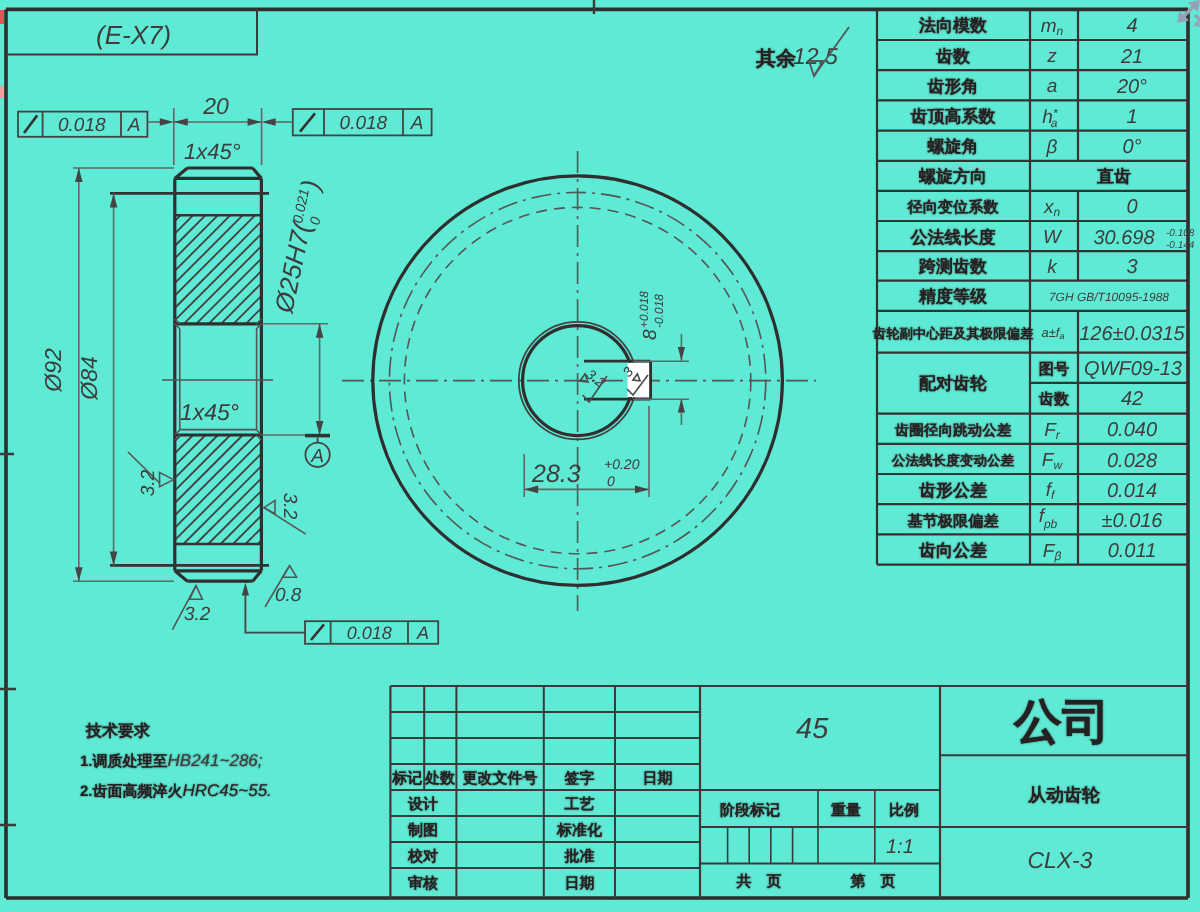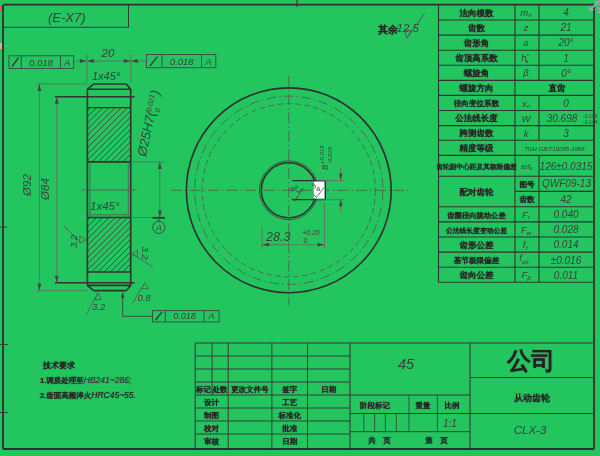--- a/index.html
+++ b/index.html
@@ -1,16 +1,16 @@
 <!DOCTYPE html>
 <html><head>
 <meta charset="utf-8">
 <style>
 html,body{margin:0;padding:0;background:#fff}
-#sheet{position:relative;width:600px;height:456px;background:#22c55e;overflow:hidden}
+#sheet{position:relative;width:600px;height:456px;background:#5eead4;overflow:hidden}
 svg{position:absolute;left:0;top:0}
 text{font-family:"Liberation Sans",sans-serif}
 .it{font-style:italic;fill:#3d3d3d}
 .hz{font-weight:bold;fill:#222;text-shadow:0 0 1px #444}
 </style>
 </head>
 <body>
 <div id="sheet">
 <svg width="600" height="456" viewBox="0 0 600 456">
 

